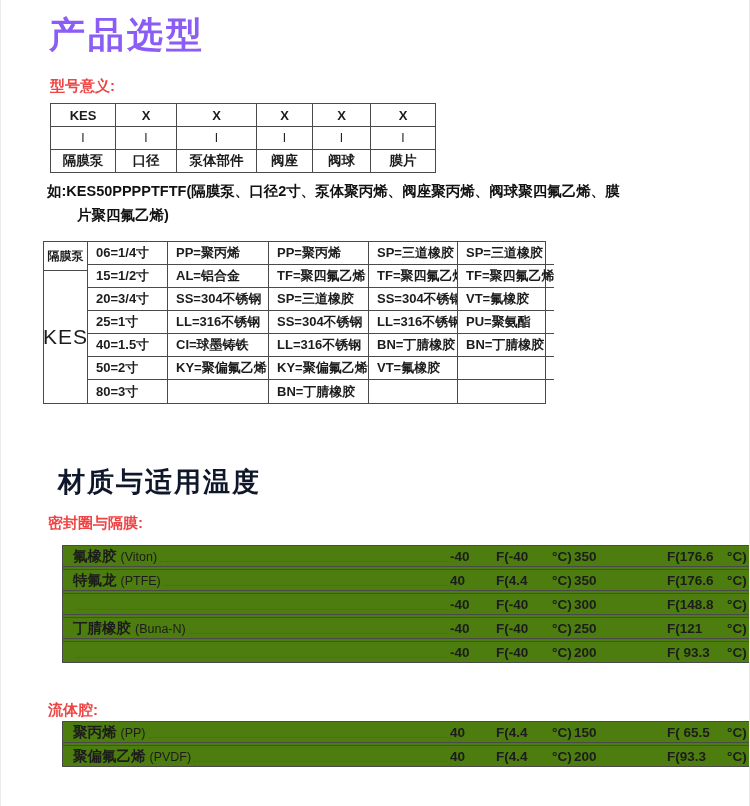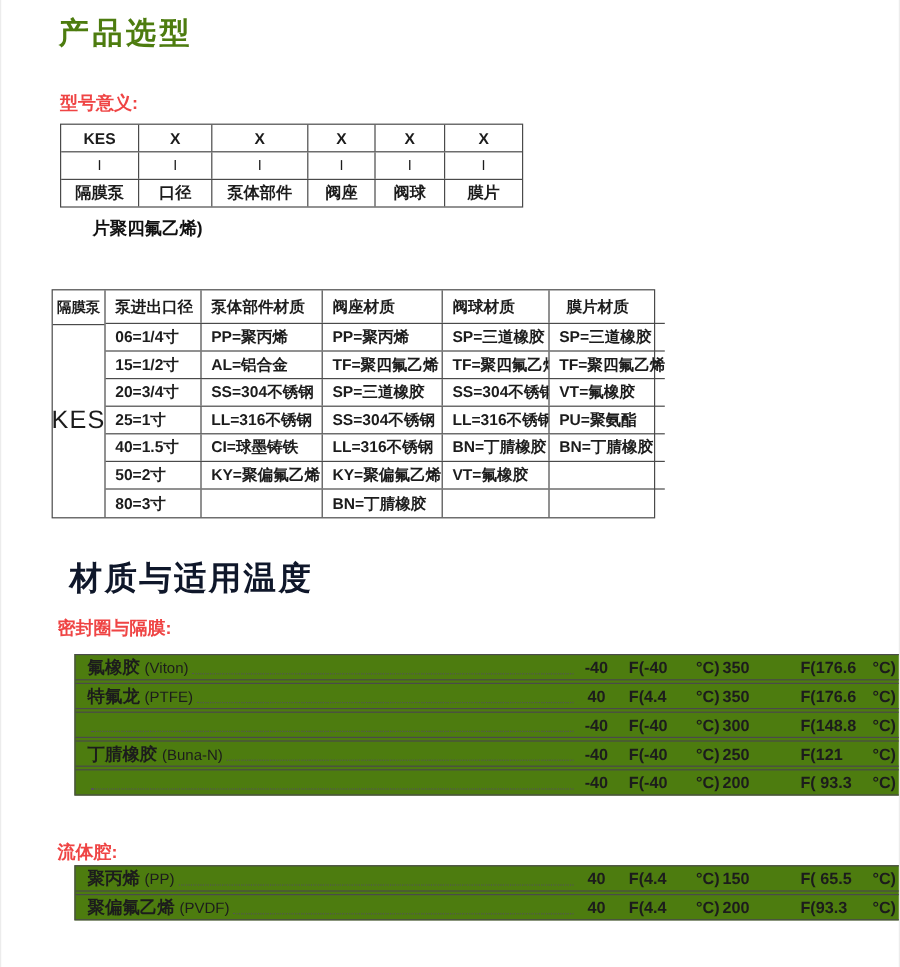--- a/index.html
+++ b/index.html
@@ -2,22 +2,22 @@
 <html><head>
 <meta charset="utf-8">
 <style>
   html,body{margin:0;padding:0}
   body{width:750px;height:806px;background:#fff}
   .page{position:relative;width:748px;height:806px;background:#fff;
         border-left:1px solid #ececec;border-right:1px solid #ececec;
         font-family:"Liberation Sans","DejaVu Sans",sans-serif;color:#1c1c1c;overflow:hidden}
 
   
-  .title1{position:absolute;left:48px;top:11px;font-size:25px;font-weight:700;
-          color:#4d7c0f;letter-spacing:3px}
+  .title1{position:absolute;left:48px;top:11px;font-size:36px;font-weight:700;
+          color:#8b5cf6;letter-spacing:3px}
   .title2{position:absolute;left:57px;top:464px;font-size:27px;font-weight:700;
           color:#0f172a;letter-spacing:2px}
   .lbl{position:absolute;font-size:15px;font-weight:700;color:#ef4444}
   .lbl-model{left:49px;top:77px}
   .lbl-seal{left:47px;top:514px}
   .lbl-fluid{left:47px;top:701px}
 
   
   .model-table{position:absolute;left:49px;top:103px;width:386px;border:1.4px solid #4a4a4a;box-sizing:border-box}
   .m-row{display:flex;height:22px}
@@ -67,25 +67,25 @@
   .fluid{top:721px}
   .t-row{display:flex;align-items:center;height:20px;padding:0 30px 0 10px;
          border-top:1.4px solid #4a4a4a;border-bottom:1.4px solid #4a4a4a;margin-top:2px}
   .t-row:first-child{border-top:none;margin-top:0}
   .t-row:last-child{border-bottom:none}
   .tname{white-space:nowrap;display:flex;align-items:baseline}
   .tcn{font-size:14.5px;font-weight:700}
   .ten{font-size:12.5px;font-weight:400;margin-left:4px}
   .tleader{flex:1;height:11px;border-bottom:1.6px dotted #555;margin:0 0 0 3px;align-self:center}
   .tf1,.tf2,.tc1,.tc2,.tdeg{font-size:13.5px;font-weight:600;white-space:pre}
-  .tf1{width:38px;text-align:center}
+  .tf1{width:38px;text-align:left}
   .tc1{width:56px;margin-left:8px}
   .tdeg{width:22px}
   .tf2{width:53px;}
-  .tc2{width:60px;margin-left:12px}
+  .tc2{width:60px;margin-left:40px}
   .tdeg2{width:24px}
 </style>
 </head>
 <body>
 
 <div class="page">
 
   <div class="title1">产品选型</div>
 
   <div class="lbl lbl-model">型号意义:</div>
@@ -112,36 +112,30 @@
       <span class="m-cell">隔膜泵</span>
       <span class="m-cell">口径</span>
       <span class="m-cell">泵体部件</span>
       <span class="m-cell">阀座</span>
       <span class="m-cell">阀球</span>
       <span class="m-cell">膜片</span>
     </div>
     </div>
 
   <div class="note">
+    <div>如:KES50PPPPTFTF(隔膜泵、口径2寸、泵体聚丙烯、阀座聚丙烯、阀球聚四氟乙烯、膜</div>
     <div class="note-l2">片聚四氟乙烯)</div>
   </div>
 
   <div class="big-table">
     <div class="left-col">
       <div class="hd-series">隔膜泵</div>
       <div class="kes">KES</div>
     </div>
     <div class="right-col">
-      <div class="bt-hrow">
-        <span class="bt-cell">泵进出口径</span>
-        <span class="bt-cell">泵体部件材质</span>
-        <span class="bt-cell">阀座材质</span>
-        <span class="bt-cell">阀球材质</span>
-        <span class="bt-cell">膜片材质</span>
-      </div>
       <div>
 
       <div class="bt-row">
           <span class="bt-cell">06=1/4寸</span>
           <span class="bt-cell">PP=聚丙烯</span>
           <span class="bt-cell">PP=聚丙烯</span>
           <span class="bt-cell">SP=三道橡胶</span>
           <span class="bt-cell">SP=三道橡胶</span>
         </div>
           <div class="bt-row">

